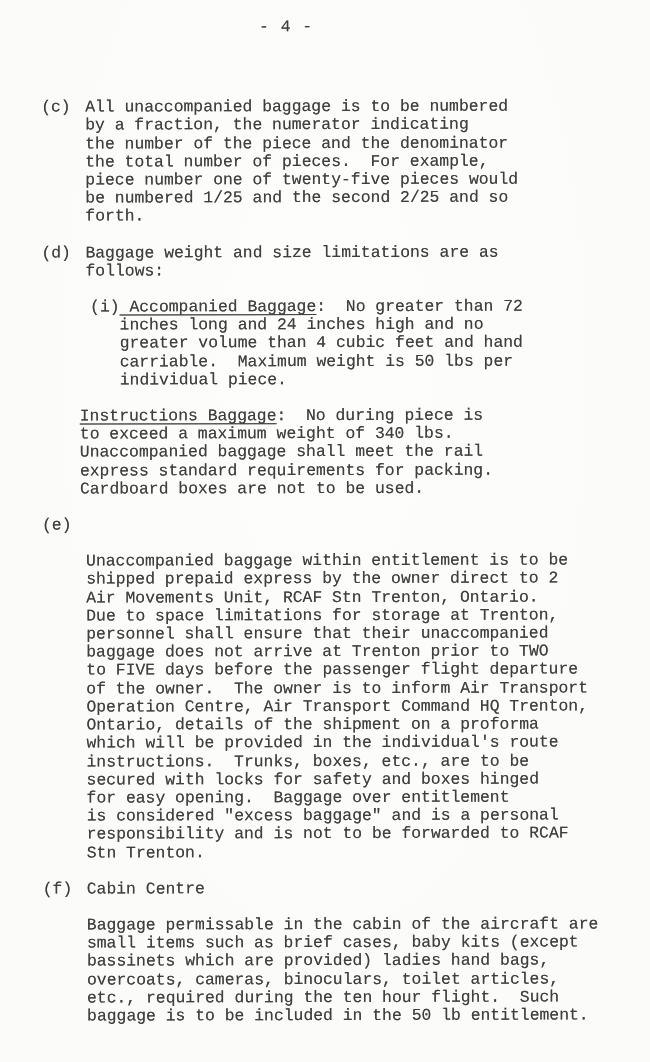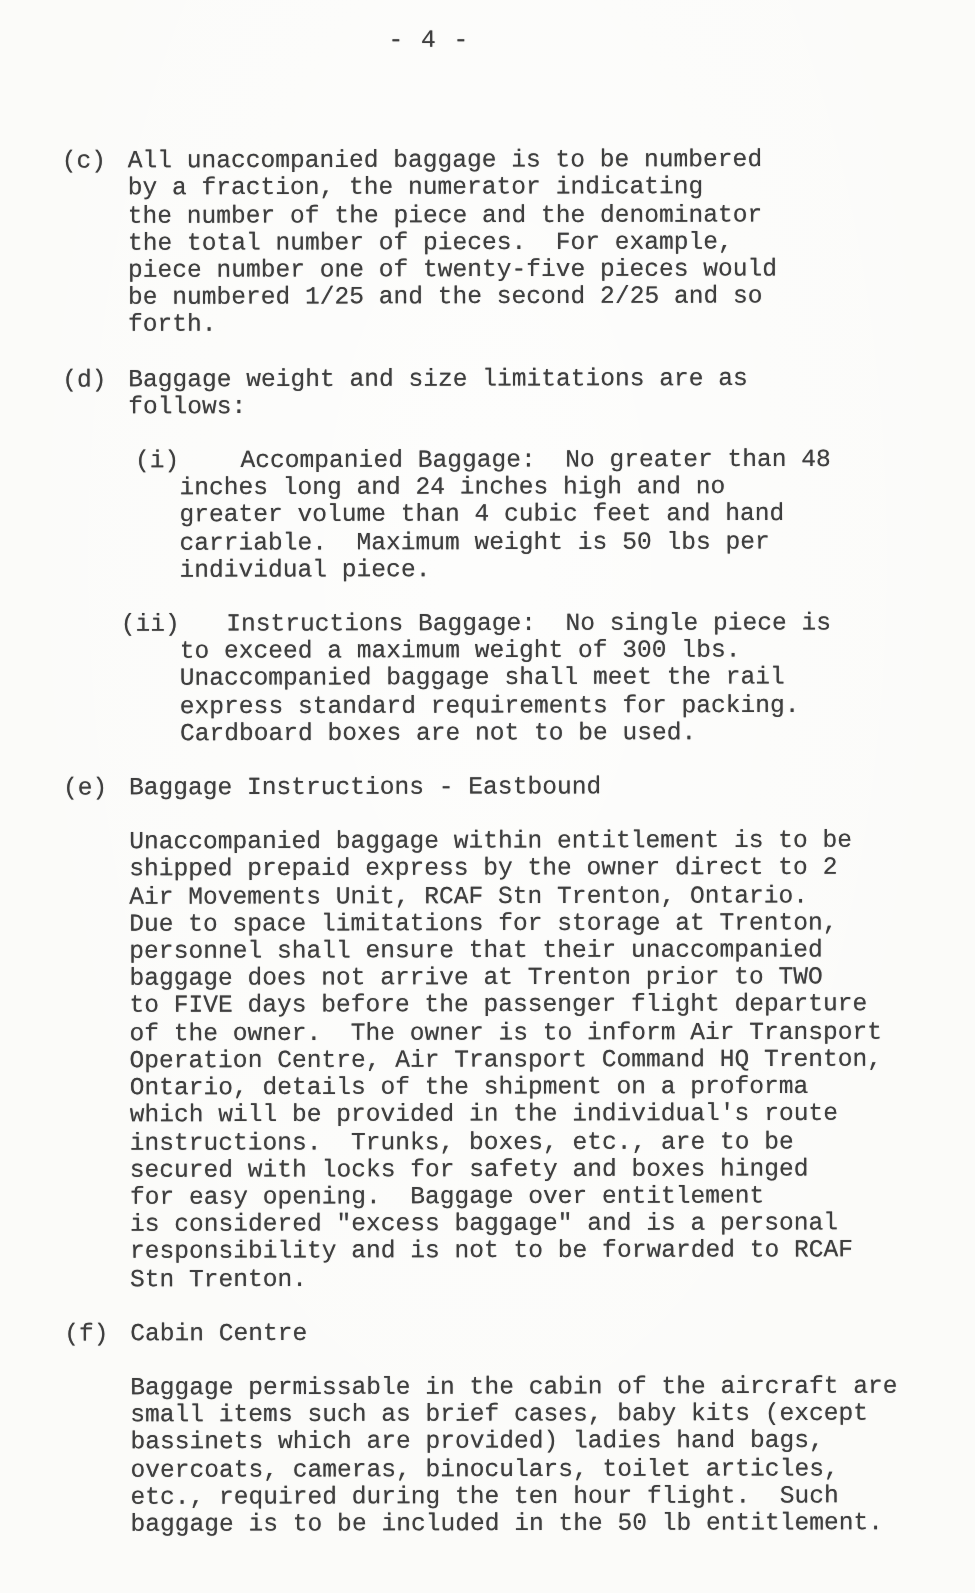--- a/index.html
+++ b/index.html
@@ -55,23 +55,23 @@
     flex: 0 0 40px;
     text-align: right;
   }
   .sub .body {
     margin-left: 0;
   }
   .indent-body {
     margin-left: 44px;
   }
   .u {
+    text-decoration: underline;
     text-decoration-thickness: 1.4px;
     text-underline-offset: 3px;
-    margin-left: 31px;
   }
 </style>
 </head>
 <body>
 
 <div class="page">
   <div class="scan">
 
     <div class="page-number">- 4 -</div>
 
@@ -87,39 +87,37 @@
     </div>
 
     <div class="block">
       <div class="marker">(d)</div>
       <div class="body">Baggage weight and size limitations are as
 follows:</div>
     </div>
 
     <div class="block sub">
       <div class="marker">(i)</div>
-      <div class="body"><span class="u"> Accompanied Baggage</span><span>:  No greater than 48</span><span>
+      <div class="body"><span class="u"> Accompanied Baggage</span><span>:  No greater than 72</span><span>
 inches long and 24 inches high and no
 greater volume than 4 cubic feet and hand
 carriable.  Maximum weight is 50 lbs per
 individual piece.</span></div>
     </div>
 
     <div class="block sub">
-      <div class="marker">(ii)</div>
-      <div class="body"><span class="u">Instructions Baggage</span><span>:  No single piece is</span><span>
-to exceed a maximum weight of 300 lbs.
+      <div class="body"><span class="u">Instructions Baggage</span><span>:  No during piece is</span><span>
+to exceed a maximum weight of 340 lbs.
 Unaccompanied baggage shall meet the rail
 express standard requirements for packing.
 Cardboard boxes are not to be used.</span></div>
     </div>
 
     <div class="block">
       <div class="marker">(e)</div>
-      <div class="body">Baggage Instructions - Eastbound</div>
     </div>
 
     <div class="block">
       <div class="body indent-body">Unaccompanied baggage within entitlement is to be
 shipped prepaid express by the owner direct to 2
 Air Movements Unit, RCAF Stn Trenton, Ontario.
 Due to space limitations for storage at Trenton,
 personnel shall ensure that their unaccompanied
 baggage does not arrive at Trenton prior to TWO
 to FIVE days before the passenger flight departure

